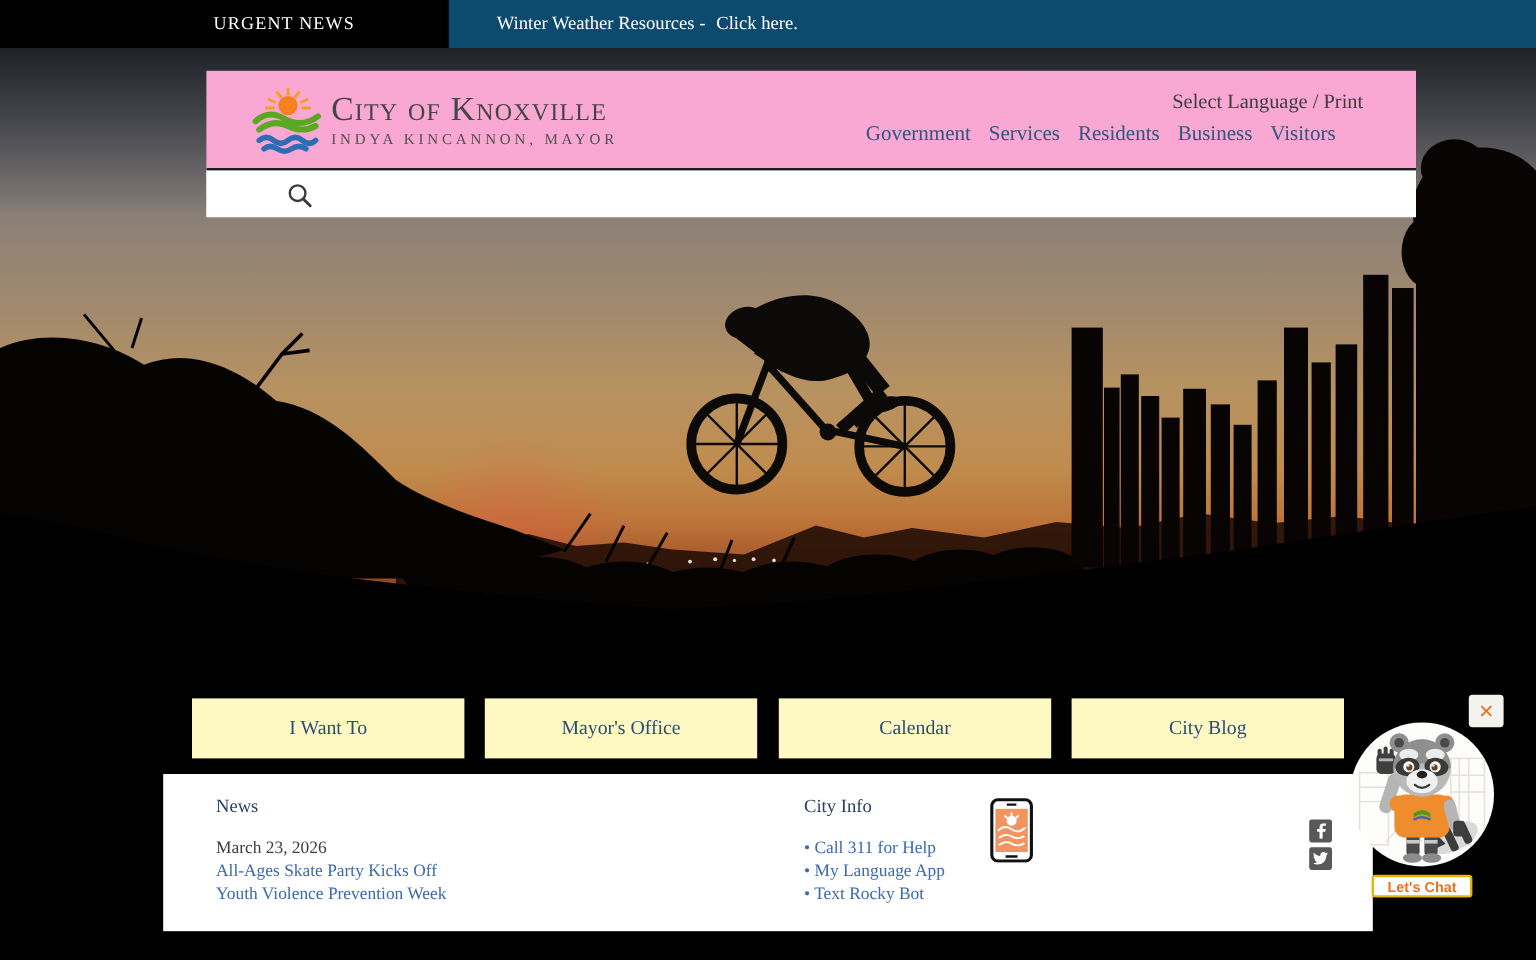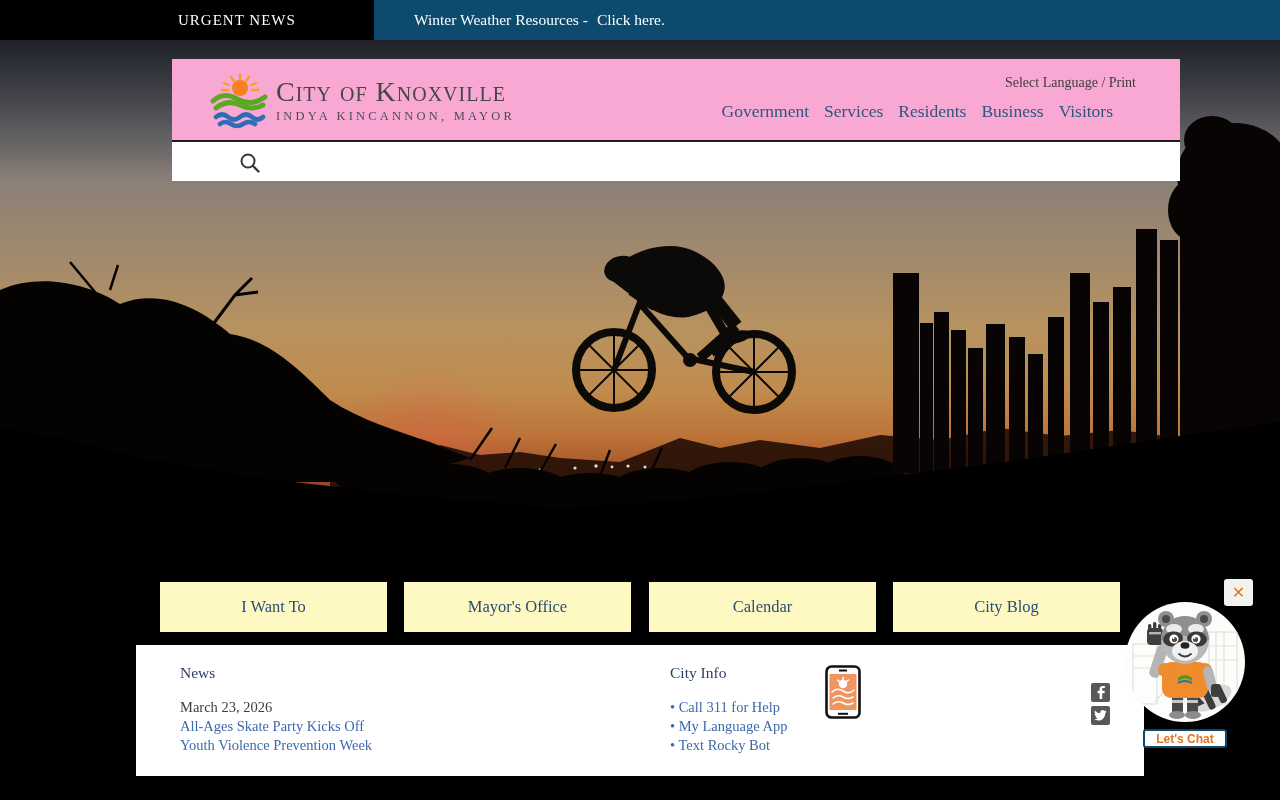--- a/index.html
+++ b/index.html
@@ -25,21 +25,21 @@
   #hero .vignette { position:absolute; top:0; left:0; width:100%; height:140px;
     background:linear-gradient(180deg, rgba(18,20,26,.85), rgba(18,20,26,0)); }
   #hero svg { position:absolute; top:0; left:0; }
 
   
   #header { position:absolute; top:59px; left:136px; width:1008px; height:122px; background:#f9a8d4; z-index:5;margin-left:36px; }
   #logo { position:absolute; left:38px; top:14px; display:flex; align-items:center; cursor:pointer; }
   #logo-text { margin-left:8px; }
   #logo-title { font-variant:small-caps; font-size:28px; color:#464646; letter-spacing:1px; line-height:1; }
   #logo-sub { font-size:12.5px; color:#4e4e4e; letter-spacing:3.2px; margin-top:3px; text-transform:uppercase; }
-  #utility { position:absolute; right:44px; top:16px; font-size:14px; color:#3d3d3d;text-align:center; }
+  #utility { position:absolute; right:44px; top:16px; font-size:17px; color:#3d3d3d;text-align:center; }
   #utility span { cursor:pointer; }
   #mainnav { position:absolute; right:67px; top:42px; display:flex; gap:15px; }
   #mainnav a { font-size:17.5px; color:#2e567f; text-decoration:none; cursor:pointer; }
   #searchrow { position:absolute; left:0; bottom:0; width:1008px; height:41px; border-top:2px solid #1e1e1e; background:#fff; }
   #search-icon { position:absolute; left:67px; top:10px; width:22px; height:22px; cursor:pointer; }
 
   
   .qbtn { position:absolute; top:582px; width:227px; height:50px; background:#fef9c3; border:none; z-index:5;
     font-family:"Liberation Serif","DejaVu Serif",serif; font-size:16.5px; color:#2b4d76; cursor:pointer; }
 
@@ -59,21 +59,21 @@
   #social { position:absolute; left:955px; top:38px; display:flex; flex-direction:column; gap:4px; }
   .social-sq { width:19px; height:19px; border-radius:2px; background:#585858; cursor:pointer; display:flex; align-items:center; justify-content:center; }
 
   
   #chat-close { position:absolute; left:1224px; top:579px; width:29px; height:27px; background:#f3f2ef; border:none;
     border-radius:3px; color:#e8731a; font-size:16px; font-weight:bold; z-index:10; cursor:pointer;
     font-family:"DejaVu Sans",sans-serif; line-height:1; }
   #chat-avatar { position:absolute; left:1125px; top:602px; width:120px; height:120px; border-radius:50%;
     background:#fdfdfb; z-index:10; overflow:hidden; cursor:pointer; }
   #chat-label { position:absolute; left:1143px; top:729px; width:84px; height:19px; background:#fff;
-    border:2px solid #0c4a6e; border-radius:3px; color:#e8731a; font-family:"Liberation Sans","DejaVu Sans",sans-serif;
+    border:2px solid #eab308; border-radius:3px; color:#e8731a; font-family:"Liberation Sans","DejaVu Sans",sans-serif;
     font-weight:bold; font-size:12px; display:flex; align-items:center; justify-content:center; z-index:10; cursor:pointer; }
 </style>
 </head>
 <body>
 
 <div id="page">
 
   <div id="alertbar">
     <div id="alert-black">
       <span>URGENT NEWS</span>

